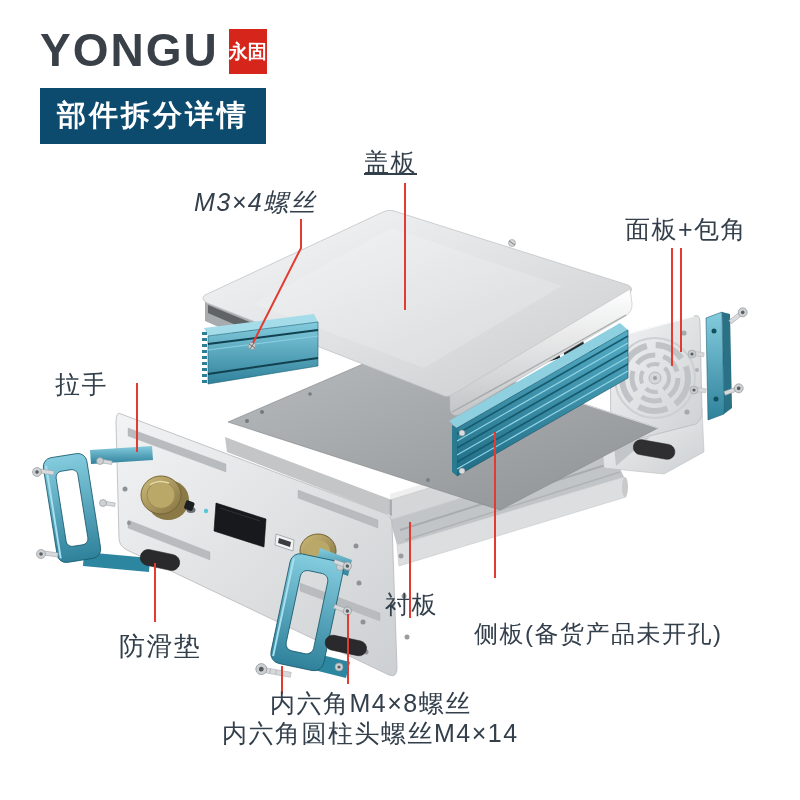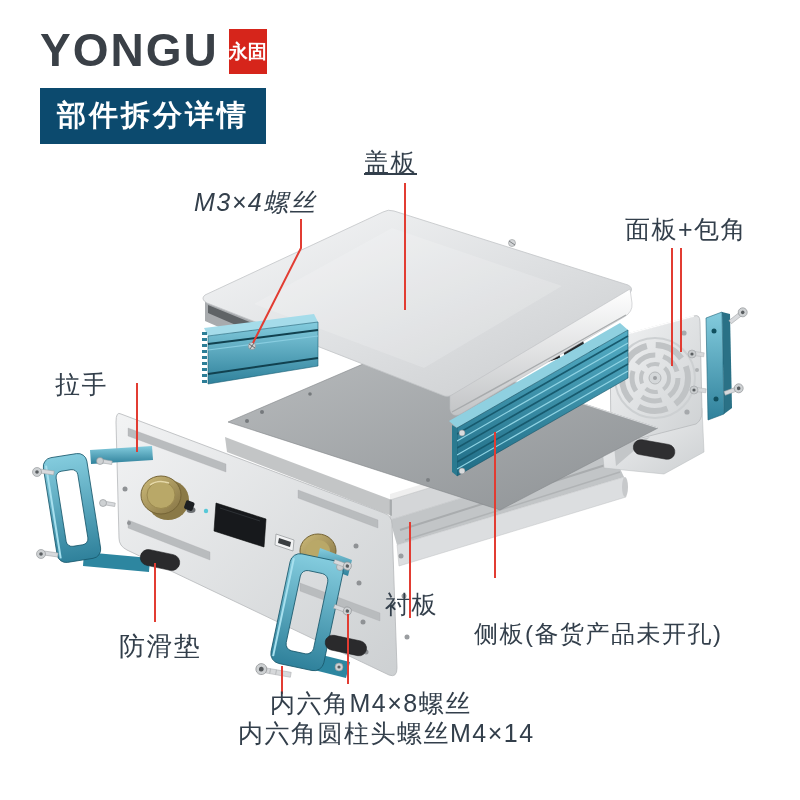--- a/index.html
+++ b/index.html
@@ -17,21 +17,21 @@
           font-size:29px;font-weight:700;letter-spacing:3px;padding:8px 17px;}
   .callout{position:absolute;color:#333f4b;font-size:25px;letter-spacing:1.5px;white-space:nowrap;}
   #lbl-cover{left:364px;top:146px;text-decoration:underline;}
   #lbl-m3{left:194px;top:186px;font-style:italic;}
   #lbl-panel-corner{left:625px;top:213px;}
   #lbl-handle{left:55px;top:348px;margin-top:20px;}
   #lbl-side{left:474px;top:618px;font-size:24px;}
   #lbl-liner{left:385px;top:588px;}
   #lbl-pad{left:119px;top:629px;font-size:26px;text-align:center;}
   #lbl-m4x8{left:254px;top:687px;font-size:25px;margin-left:16px;}
-  #lbl-m4x14{left:238px;top:717px;font-size:25px;}
+  #lbl-m4x14{left:222px;top:717px;font-size:25px;}
 </style>
 </head>
 <body>
 
 <div class="stage">
 
 <svg width="800" height="800" viewBox="0 0 800 800">
   <defs>
     <linearGradient id="gCover" x1="0" y1="0" x2="1" y2="1">
       <stop offset="0" stop-color="#f6f7f8"></stop>

